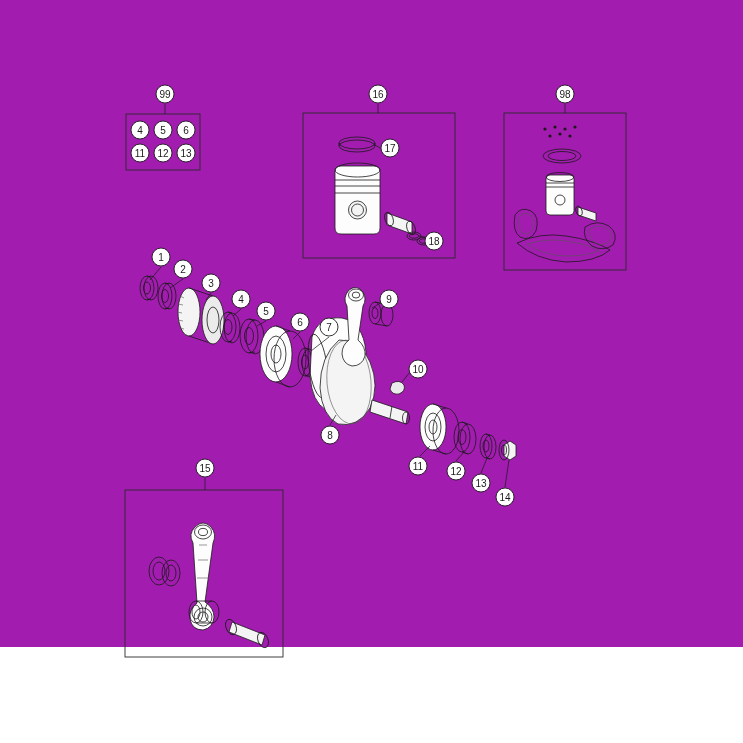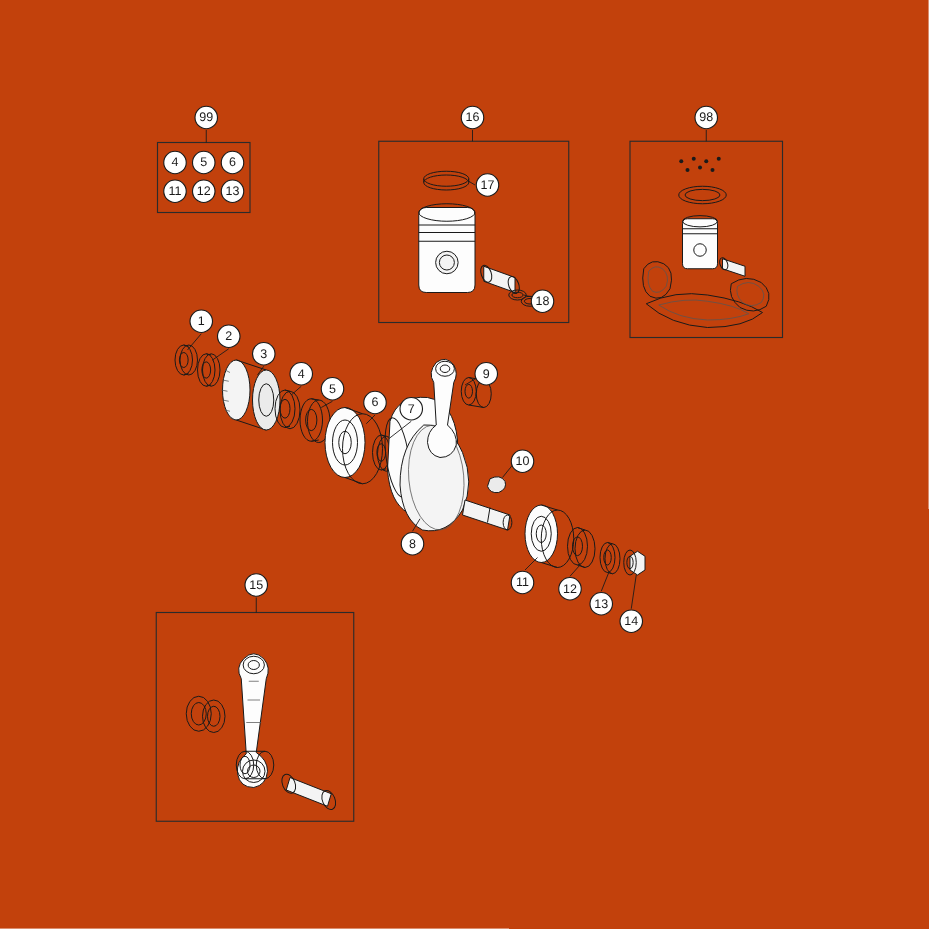--- a/index.html
+++ b/index.html
@@ -9,22 +9,22 @@
   }
   body {
     width: 743px;
     height: 743px;
     font-family: "Liberation Sans", sans-serif;
     overflow: hidden;
   }
   #diagram-root {
     position: relative;
     width: 743px;
-    height: 743px;
-    background: #c2410c;
+    height: 647px;
+    background: #a21caf;
   }
   svg#parts-svg {
     position: absolute;
     left: 0;
     top: 0;
     width: 743px;
     height: 743px;
   }
   .cl { fill: none; stroke: #1a1a1a; stroke-width: 0.8; }
   .cl-thin { fill: none; stroke: #555; stroke-width: 0.6; }

